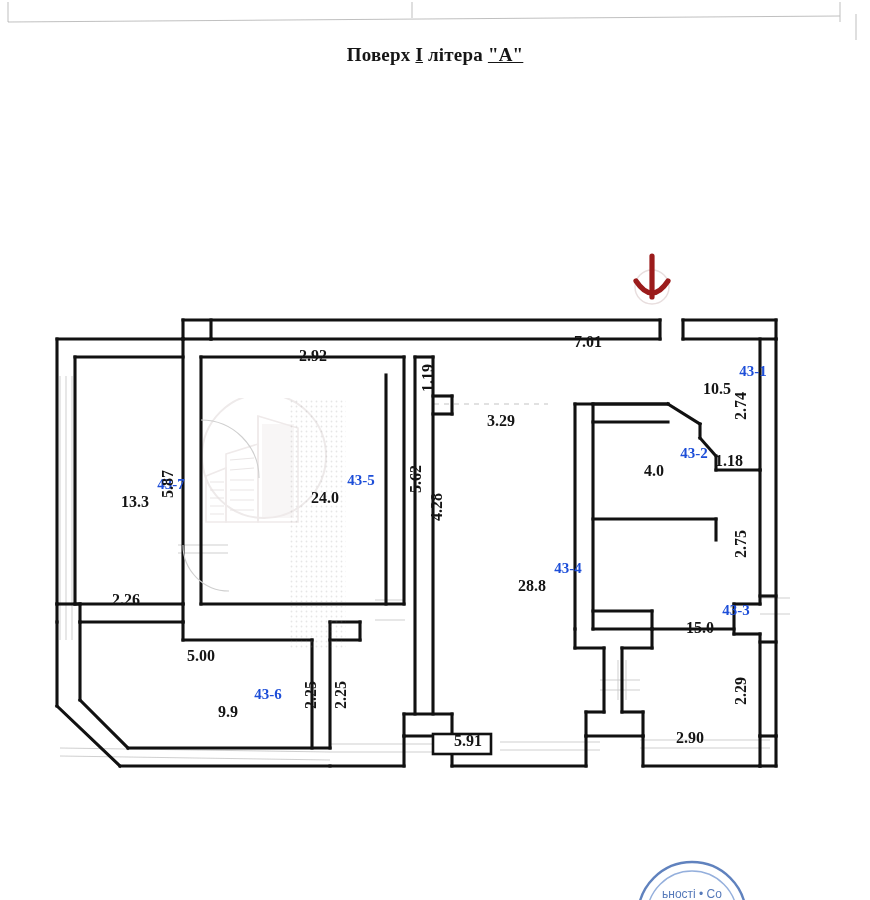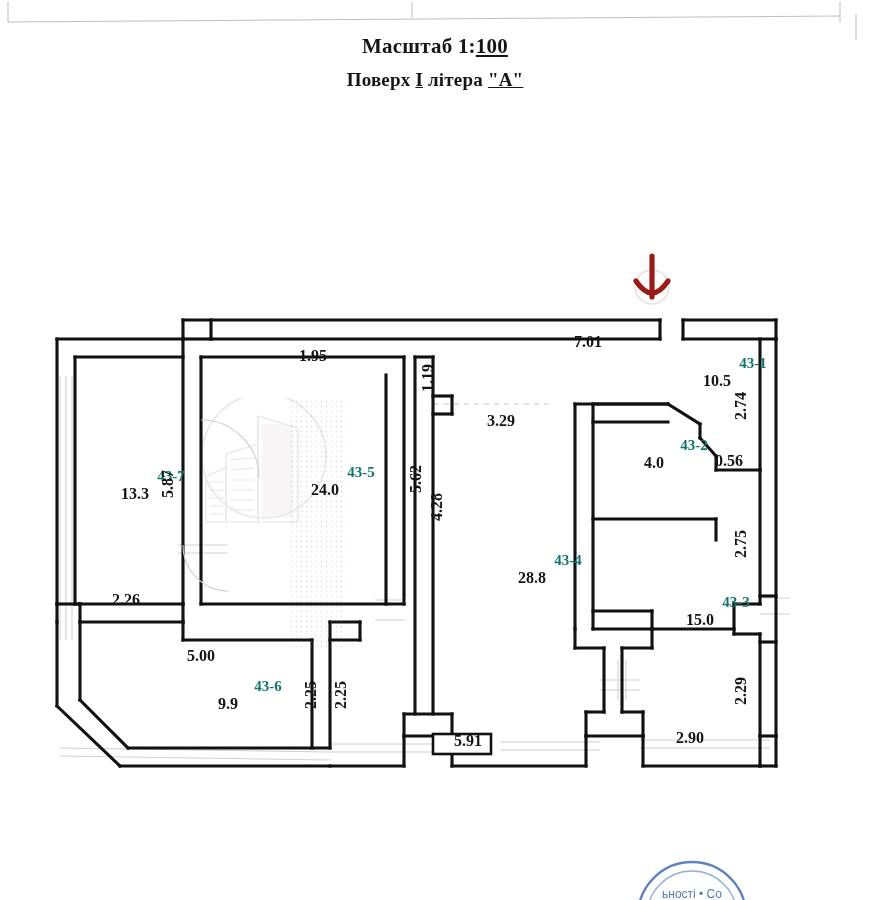--- a/index.html
+++ b/index.html
@@ -83,27 +83,28 @@
   .room-label {
     position: absolute;
     text-align: center;
     white-space: nowrap;
     width: 0;
   }
   .room-num {
     font-family: "Liberation Serif", serif;
     font-size: 15px;
     font-weight: bold;
-    color: #0f766e;
+    color: #1d4ed8;
     line-height: 17px;
     position: relative;
     left: -50%;
     width: 100px;
     display: block;
     text-align: center;
+    margin-top: 8px;
   }
   .room-area {
     font-family: "Liberation Serif", serif;
     font-size: 16px;
     font-weight: bold;
     color: #141414;
     line-height: 18px;
     position: relative;
     left: -50%;
     width: 100px;
@@ -145,21 +146,20 @@
     pointer-events: none;
     overflow: hidden;
   }
 </style>
 </head>
 <body>
 
 <div id="page">
 
   <div class="title-block">
-    <div class="title-line1"><span>Масштаб 1:</span><span class="u">100</span></div>
     <div class="title-line2"><span>Поверх </span><span class="u">I</span><span> літера </span><span class="u">"А"</span></div>
   </div>
 
   <div class="watermark">
     <svg width="450" height="132" viewBox="0 0 450 132">
       <circle cx="68" cy="58" r="62" fill="none" stroke="#eeeaea" stroke-width="2"></circle>
       <g fill="none" stroke="#efeaea" stroke-width="1.6">
         <path d="M62 18 L102 30 L102 124 L62 124 Z"></path>
         <path d="M62 18 L62 124"></path>
         <path d="M30 56 L62 46 L62 124 L30 124 Z"></path>
@@ -387,26 +387,26 @@
         <span class="room-num">43-6</span>
         <span class="room-area">9.9</span>
       </div>
       <div class="room-label" style="left: 121px; top: 468px;">
         <span class="room-num">43-7</span>
         <span class="room-area">13.3</span>
       </div>
     </div>
 
   <div id="dim-labels">
-      <div class="dim" style="left: 313px; top: 347px;">1.95</div>
+      <div class="dim" style="left: 313px; top: 347px;">2.92</div>
       <div class="dim" style="left: 588px; top: 333px;">7.01</div>
       <div class="dim vert" style="left: 428px; top: 369px;">1.19</div>
       <div class="dim" style="left: 501px; top: 412px;">3.29</div>
       <div class="dim vert" style="left: 741px; top: 397px;">2.74</div>
-      <div class="dim" style="left: 729px; top: 452px;">0.56</div>
+      <div class="dim" style="left: 729px; top: 452px;">1.18</div>
       <div class="dim vert" style="left: 168px; top: 475px;">5.87</div>
       <div class="dim vert" style="left: 416px; top: 470px;">5.62</div>
       <div class="dim vert" style="left: 437px; top: 498px;">4.28</div>
       <div class="dim vert" style="left: 741px; top: 535px;">2.75</div>
       <div class="dim" style="left: 126px; top: 591px;">2.26</div>
       <div class="dim" style="left: 201px; top: 647px;">5.00</div>
       <div class="dim vert" style="left: 311px; top: 686px;">2.25</div>
       <div class="dim vert" style="left: 341px; top: 686px;">2.25</div>
       <div class="dim vert" style="left: 741px; top: 682px;">2.29</div>
       <div class="dim" style="left: 468px; top: 732px;">5.91</div>

